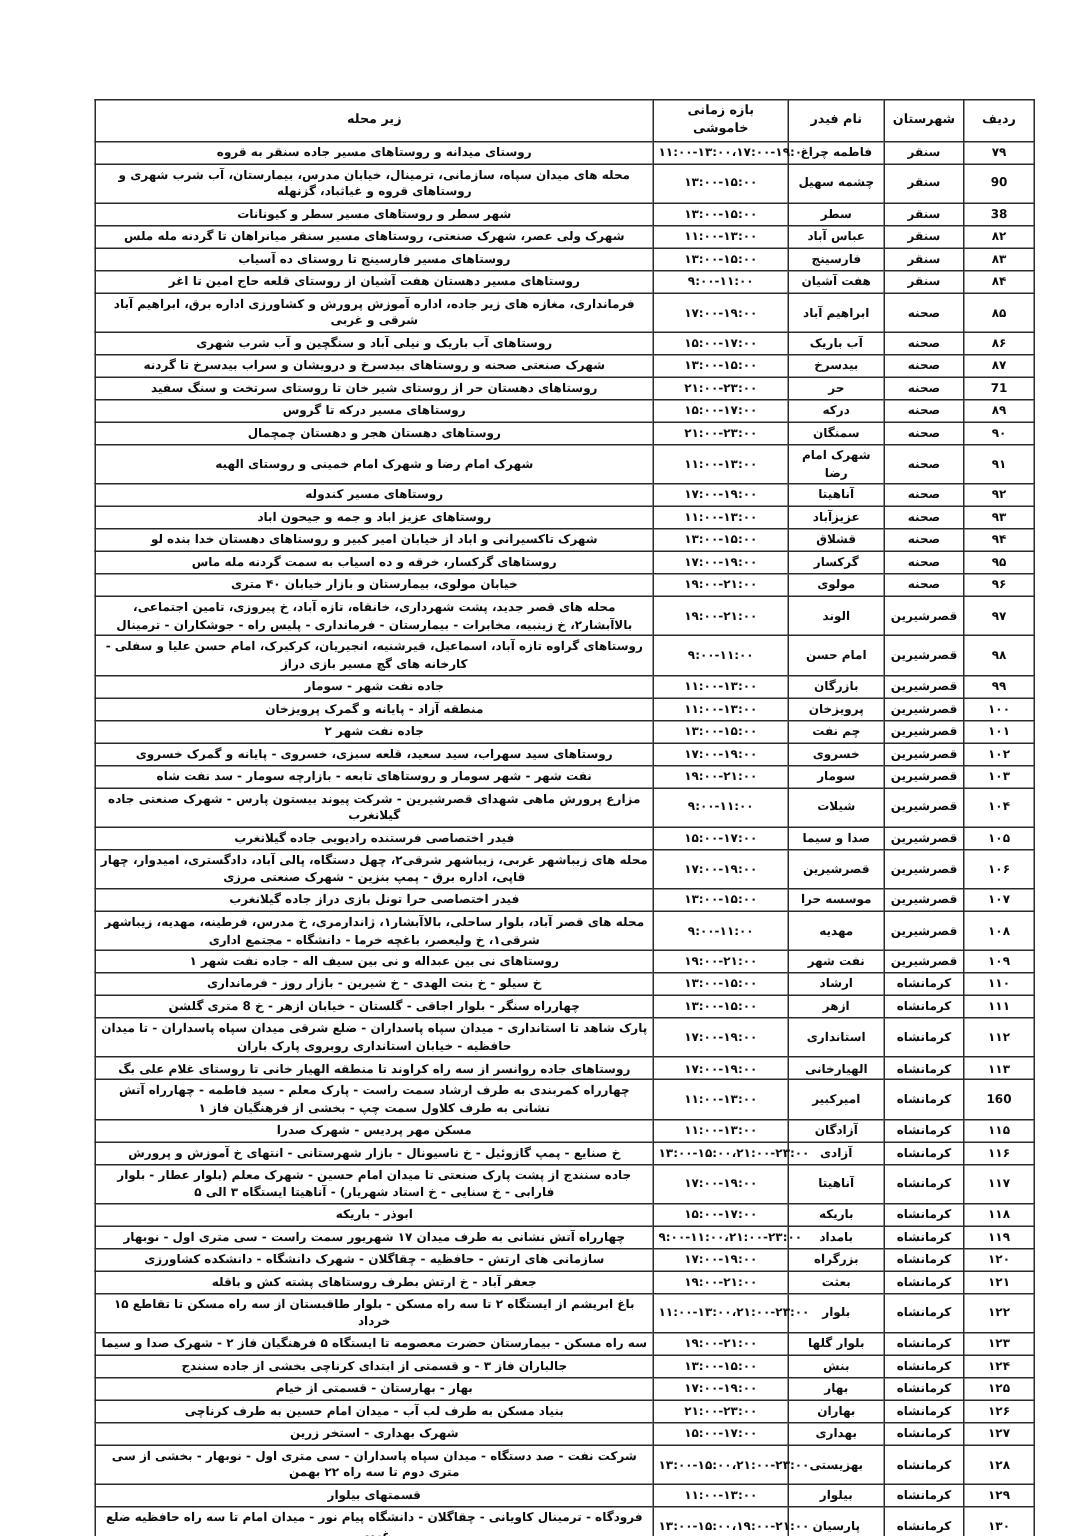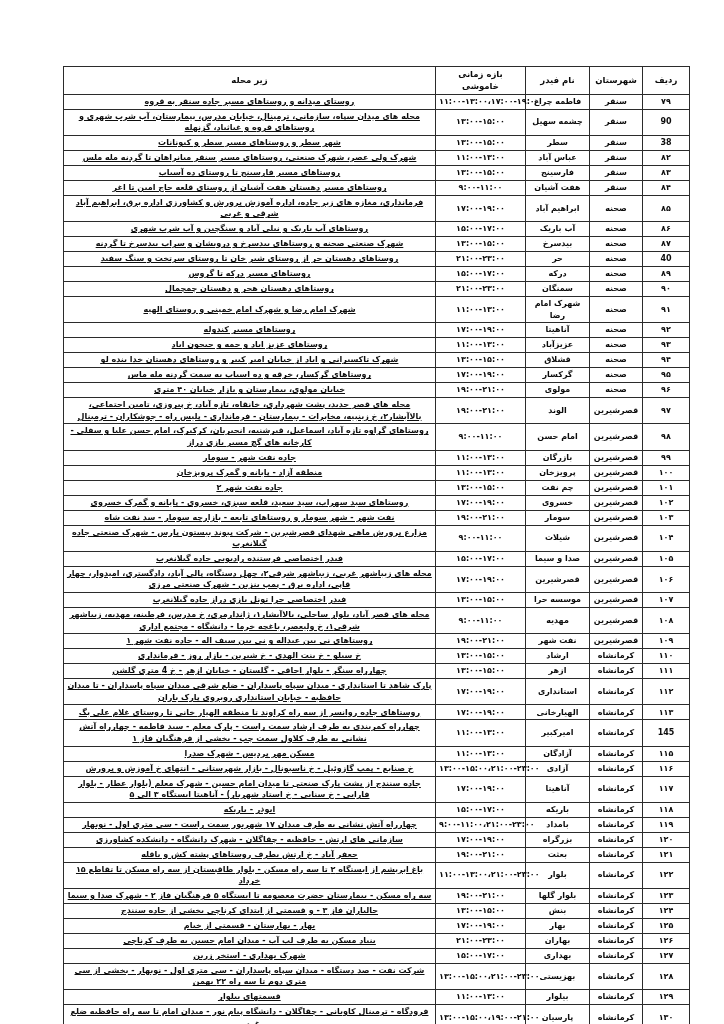--- a/index.html
+++ b/index.html
@@ -47,21 +47,20 @@
   .col-time{width:90px;}
   .col-area{width:auto;}
   td.time-cell{
     direction:ltr;
     white-space:nowrap;
     font-size:7.5px;
     letter-spacing:-0.2px;
   }
   td.area-cell{
     padding:1px 6px;
-    text-decoration:underline;
   }
 </style>
 </head>
 <body>
 
 <div class="sheet">
   <table class="outage">
     <colgroup>
       <col class="col-row">
       <col class="col-county">
@@ -136,21 +135,21 @@
           <td class="area-cell">روستاهای آب باریک و نیلی آباد و سنگچین و آب شرب شهری</td>
         </tr>
         <tr>
           <td>۸۷</td>
           <td>صحنه</td>
           <td>بیدسرخ</td>
           <td class="time-cell">۱۳:۰۰-۱۵:۰۰</td>
           <td class="area-cell">شهرک صنعتی صحنه و روستاهای بیدسرخ و درویشان و سراب بیدسرخ تا گردنه</td>
         </tr>
         <tr>
-          <td>40</td>
+          <td>71</td>
           <td>صحنه</td>
           <td>حر</td>
           <td class="time-cell">۲۱:۰۰-۲۳:۰۰</td>
           <td class="area-cell">روستاهای دهستان حر از روستای شیر خان تا روستای سرتخت و سنگ سفید</td>
         </tr>
         <tr>
           <td>۸۹</td>
           <td>صحنه</td>
           <td>درکه</td>
           <td class="time-cell">۱۵:۰۰-۱۷:۰۰</td>
@@ -301,38 +300,38 @@
           <td>کرمانشاه</td>
           <td>ارشاد</td>
           <td class="time-cell">۱۳:۰۰-۱۵:۰۰</td>
           <td class="area-cell">خ سیلو - خ بنت الهدی - خ شیرین - بازار روز - فرمانداری</td>
         </tr>
         <tr>
           <td>۱۱۱</td>
           <td>کرمانشاه</td>
           <td>ازهر</td>
           <td class="time-cell">۱۳:۰۰-۱۵:۰۰</td>
-          <td class="area-cell">چهارراه سنگر - بلوار اجاقی - گلستان - خیابان ازهر - خ 4 متری گلشن</td>
+          <td class="area-cell">چهارراه سنگر - بلوار اجاقی - گلستان - خیابان ازهر - خ 8 متری گلشن</td>
         </tr>
         <tr>
           <td>۱۱۲</td>
           <td>کرمانشاه</td>
           <td>استانداری</td>
           <td class="time-cell">۱۷:۰۰-۱۹:۰۰</td>
           <td class="area-cell">پارک شاهد تا استانداری - میدان سپاه پاسداران - ضلع شرقی میدان سپاه پاسداران - تا میدان حافظیه - خیابان استانداری روبروی پارک باران</td>
         </tr>
         <tr>
           <td>۱۱۳</td>
           <td>کرمانشاه</td>
           <td>الهیارخانی</td>
           <td class="time-cell">۱۷:۰۰-۱۹:۰۰</td>
           <td class="area-cell">روستاهای جاده روانسر از سه راه کراوند تا منطقه الهیار خانی تا روستای غلام علی بگ</td>
         </tr>
         <tr>
-          <td>145</td>
+          <td>160</td>
           <td>کرمانشاه</td>
           <td>امیرکبیر</td>
           <td class="time-cell">۱۱:۰۰-۱۳:۰۰</td>
           <td class="area-cell">چهارراه کمربندی به طرف ارشاد سمت راست - پارک معلم - سید فاطمه - چهارراه آتش نشانی به طرف کلاول سمت چپ - بخشی از فرهنگیان فاز ۱</td>
         </tr>
         <tr>
           <td>۱۱۵</td>
           <td>کرمانشاه</td>
           <td>آزادگان</td>
           <td class="time-cell">۱۱:۰۰-۱۳:۰۰</td>

